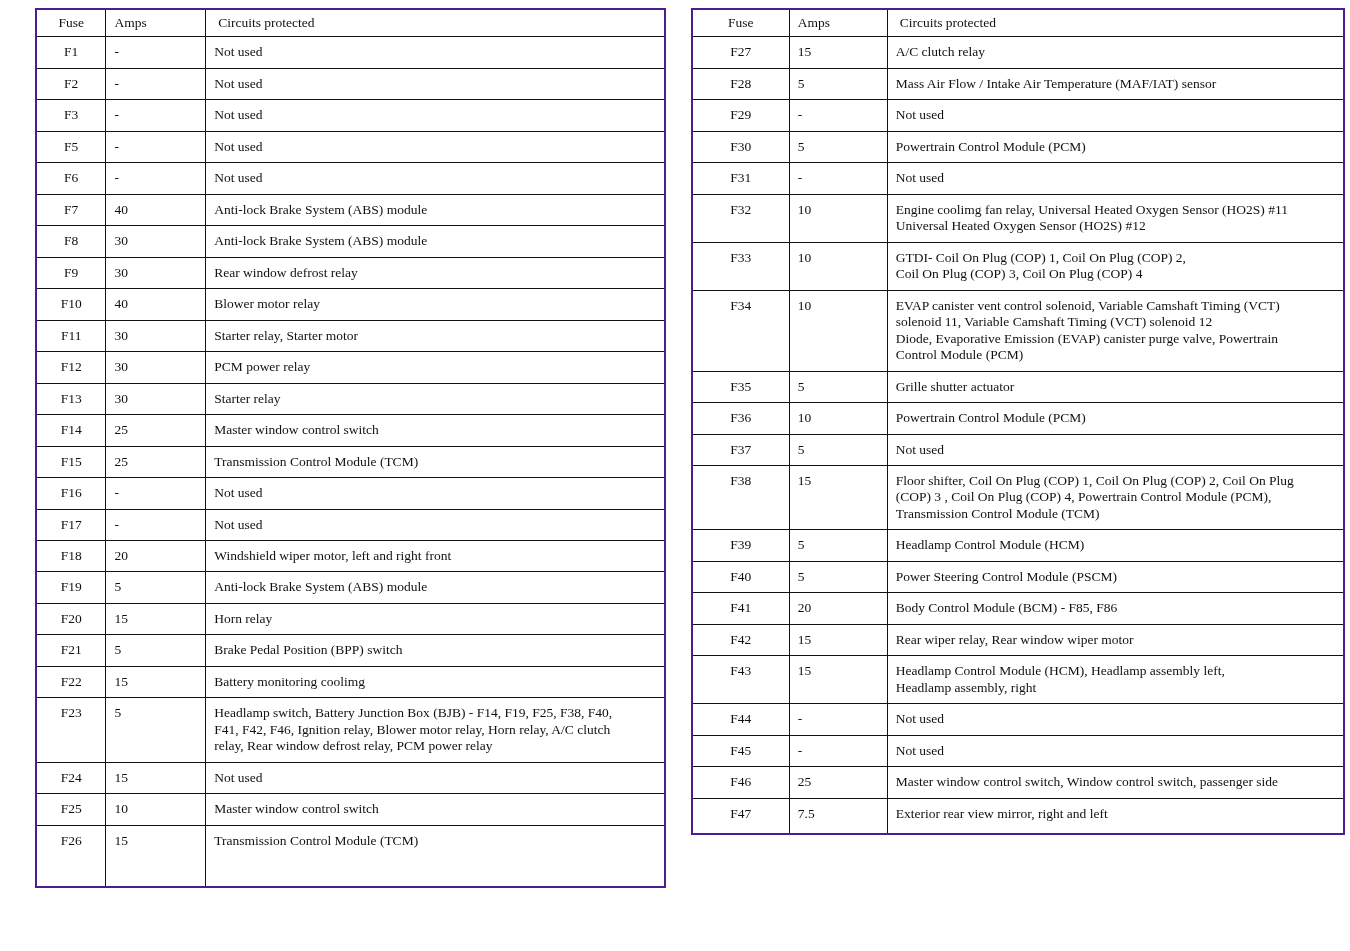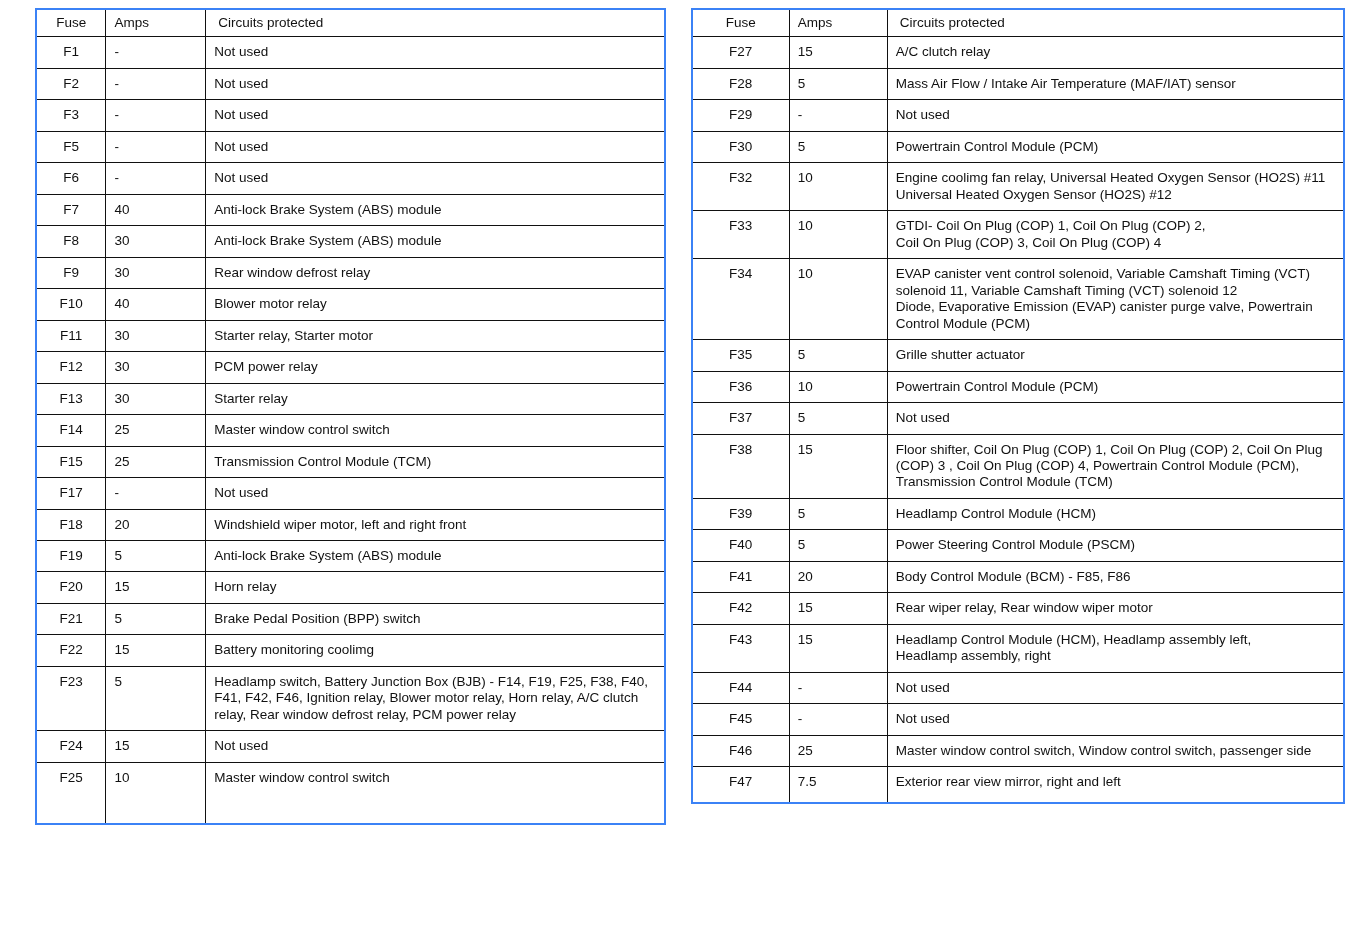--- a/index.html
+++ b/index.html
@@ -9,23 +9,24 @@
     width: 1350px;
     height: 951px;
     background: #ffffff;
     padding: 8px 5px 6px 35px;
     display: flex;
     align-items: flex-start;
     gap: 25px;
   }
   table.fuse-table {
     border-collapse: collapse;
-    border: 2px solid #3b82f6;
+    border: 2px solid #4c1d95;
     table-layout: fixed;
     background: #ffffff;
+    font-family: Liberation Serif, serif;
   }
   .fuse-table th, .fuse-table td {
     border: 1px solid #111111;
     font-size: 13.5px;
     font-weight: 400;
     line-height: 1.22;
     padding: 7px 8px;
     vertical-align: top;
     color: #111111;
   }
@@ -134,20 +135,25 @@
           <td class="cell-fuse">F14</td>
           <td class="cell-amps">25</td>
           <td class="cell-circuits">Master window control switch</td>
         </tr>
         <tr>
           <td class="cell-fuse">F15</td>
           <td class="cell-amps">25</td>
           <td class="cell-circuits">Transmission Control Module (TCM)</td>
         </tr>
         <tr>
+          <td class="cell-fuse">F16</td>
+          <td class="cell-amps">-</td>
+          <td class="cell-circuits">Not used</td>
+        </tr>
+        <tr>
           <td class="cell-fuse">F17</td>
           <td class="cell-amps">-</td>
           <td class="cell-circuits">Not used</td>
         </tr>
         <tr>
           <td class="cell-fuse">F18</td>
           <td class="cell-amps">20</td>
           <td class="cell-circuits">Windshield wiper motor, left and right front</td>
         </tr>
         <tr>
@@ -179,20 +185,25 @@
         </tr>
         <tr>
           <td class="cell-fuse">F24</td>
           <td class="cell-amps">15</td>
           <td class="cell-circuits">Not used</td>
         </tr>
         <tr>
           <td class="cell-fuse">F25</td>
           <td class="cell-amps">10</td>
           <td class="cell-circuits">Master window control switch</td>
+        </tr>
+        <tr>
+          <td class="cell-fuse">F26</td>
+          <td class="cell-amps">15</td>
+          <td class="cell-circuits">Transmission Control Module (TCM)</td>
         </tr>
       </tbody>
   </table>
 
   <table class="fuse-table table-right">
     <colgroup>
       <col class="col-fuse">
         <col class="col-amps">
         <col class="col-circuits">
     </colgroup>
@@ -218,20 +229,25 @@
           <td class="cell-fuse">F29</td>
           <td class="cell-amps">-</td>
           <td class="cell-circuits">Not used</td>
         </tr>
         <tr>
           <td class="cell-fuse">F30</td>
           <td class="cell-amps">5</td>
           <td class="cell-circuits">Powertrain Control Module (PCM)</td>
         </tr>
         <tr>
+          <td class="cell-fuse">F31</td>
+          <td class="cell-amps">-</td>
+          <td class="cell-circuits">Not used</td>
+        </tr>
+        <tr>
           <td class="cell-fuse">F32</td>
           <td class="cell-amps">10</td>
           <td class="cell-circuits">Engine coolimg fan relay, Universal Heated Oxygen Sensor (HO2S) #11
 Universal Heated Oxygen Sensor (HO2S) #12</td>
         </tr>
         <tr>
           <td class="cell-fuse">F33</td>
           <td class="cell-amps">10</td>
           <td class="cell-circuits">GTDI- Coil On Plug (COP) 1, Coil On Plug (COP) 2,
 Coil On Plug (COP) 3, Coil On Plug (COP) 4</td>

